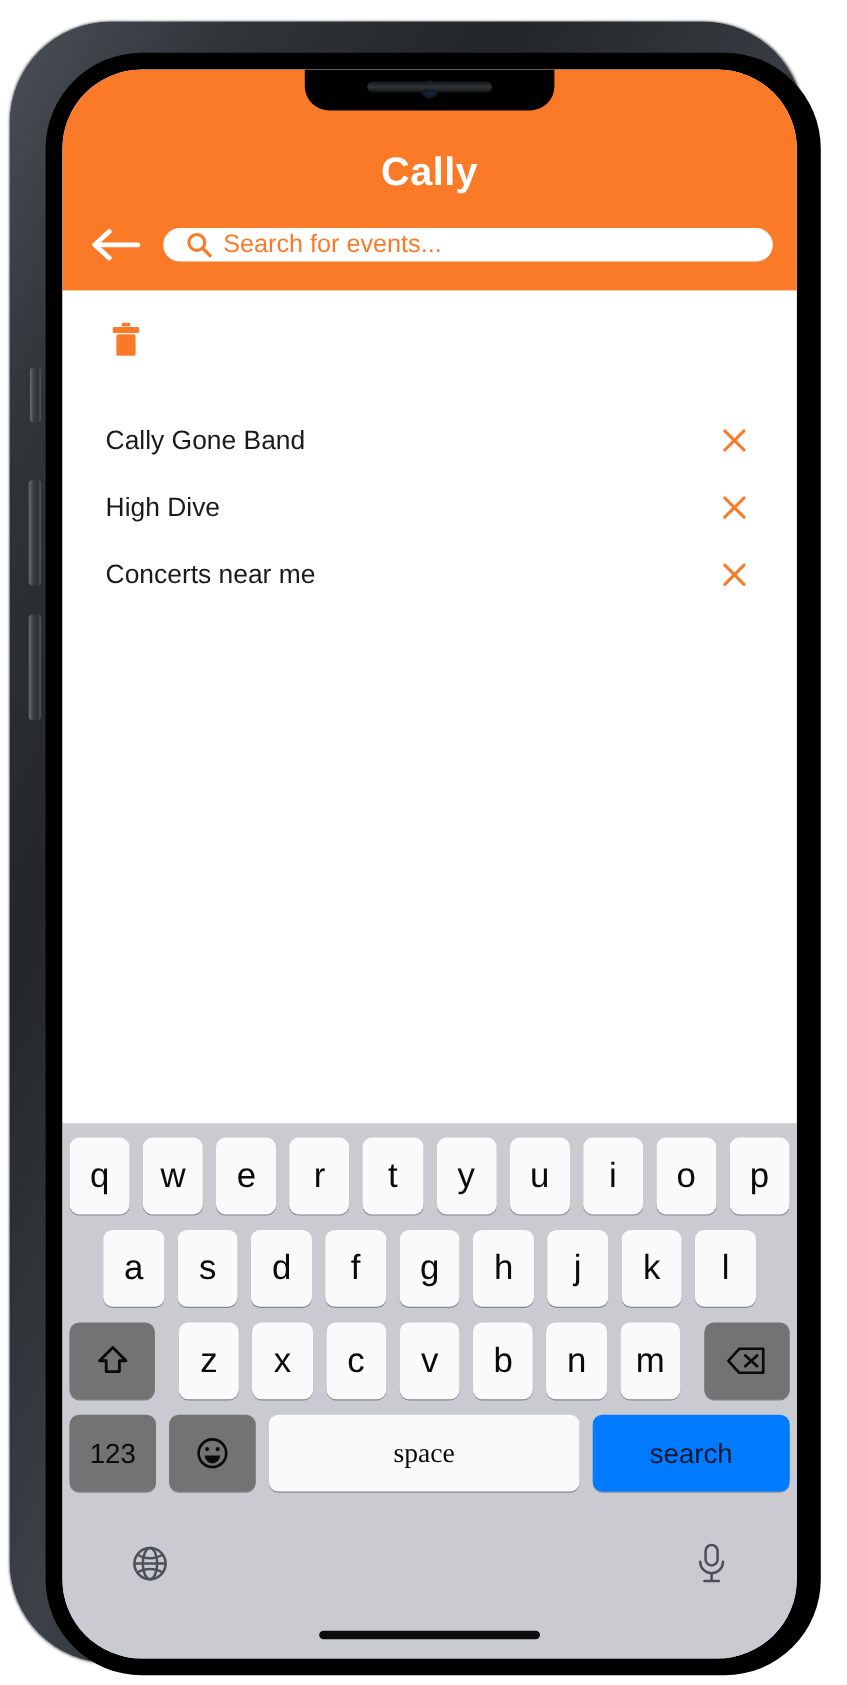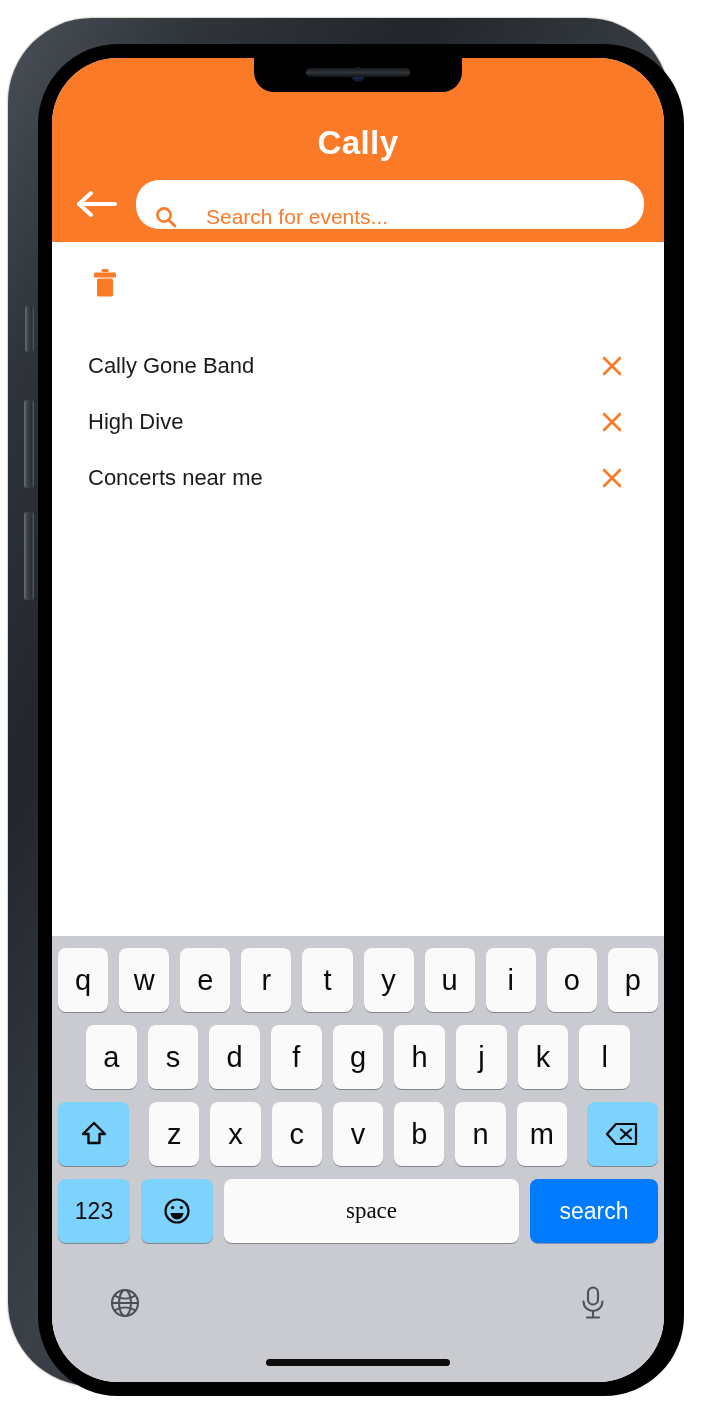--- a/index.html
+++ b/index.html
@@ -109,26 +109,26 @@
     gap: 12px;
   }
   #back-button {
     width: 54px; height: 44px;
     display: flex; align-items: center; justify-content: center;
     flex: 0 0 auto;
     cursor: pointer;
   }
   #search-field {
     flex: 1 1 auto;
-    height: 49px;
+    height: 28px;
     background: #ffffff;
     border-radius: 23px;
     display: flex;
-    align-items: flex-end;
-    gap: 28px;
+    align-items: center;
+    gap: 8px;
     padding: 0 18px;
     cursor: text;
   }
   #search-placeholder {
     color: #fb7a27;
     font-size: 21px;
     font-weight: 400;
     white-space: nowrap;
     overflow: hidden;
   }
@@ -202,21 +202,21 @@
     font-weight: 500;
     color: #0a0a0a;
     box-shadow: 0 1px 0 rgba(90,95,105,.65);
     cursor: pointer;
     user-select: none;
   }
   #kb-row-1 .key, #kb-row-2 .key { width: 51px; }
   #kb-row-3 .letter-key { width: 51px; }
 
   .key-mod {
-    background: #7dd3fc;
+    background: #737373;
     border-radius: 8px;
     height: 64px;
     display: flex;
     align-items: center;
     justify-content: center;
     box-shadow: 0 1px 0 rgba(90,95,105,.65);
     cursor: pointer;
     user-select: none;
     color: #0a0a0a;
   }
@@ -228,26 +228,26 @@
     flex: 1 1 auto;
     background: #fafafa;
     border-radius: 8px;
     height: 64px;
     display: flex; align-items: center; justify-content: center;
     font-size: 23px; font-weight: 500; color: #0a0a0a;
     box-shadow: 0 1px 0 rgba(90,95,105,.65);
     cursor: pointer; user-select: none; font-family: Liberation Serif, serif;
   }
   #search-key {
-    width: 128px;
+    width: 164px;
     background: #007aff;
     border-radius: 8px;
     height: 64px;
     display: flex; align-items: center; justify-content: center;
-    font-size: 23px; font-weight: 400; color: #ffffff;
+    font-size: 23px; font-weight: 400; color: #0f172a;
     box-shadow: 0 1px 0 rgba(70,90,120,.5);
     cursor: pointer; user-select: none;
   }
 
   #kb-bottom-row {
     position: absolute;
     left: 0; bottom: 52px;
     width: 612px; height: 54px;
     display: flex;
     align-items: center;

